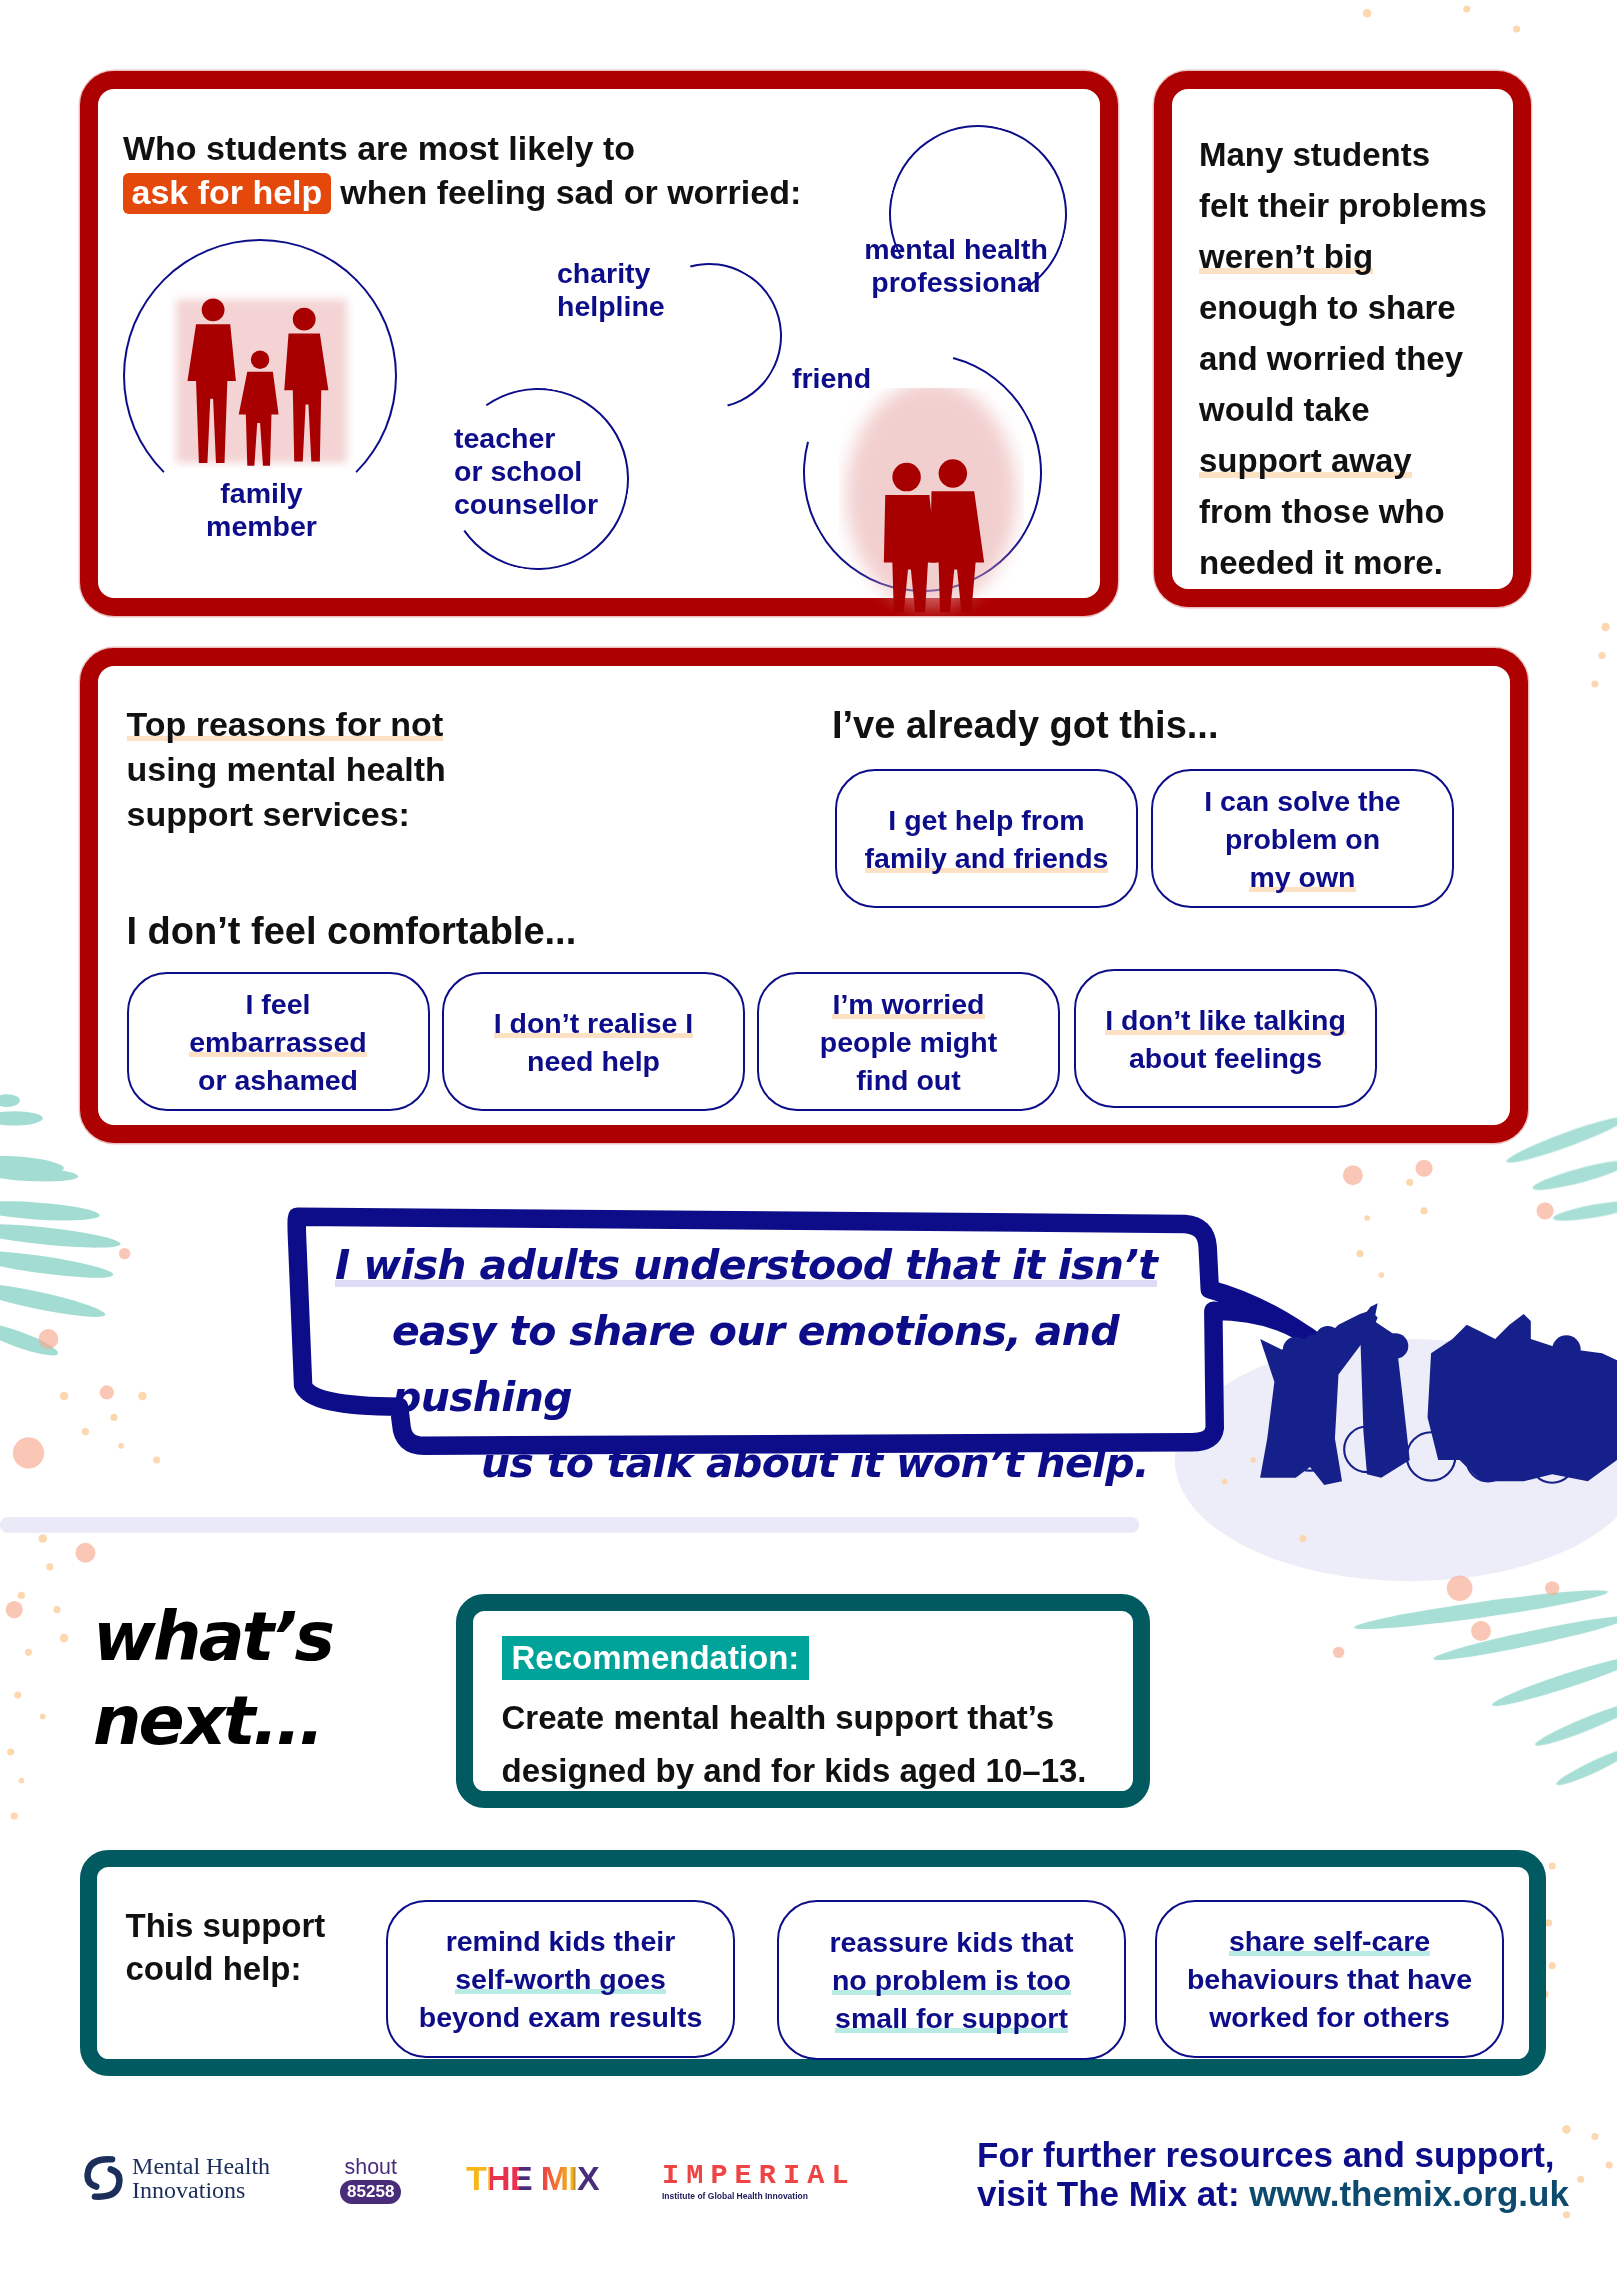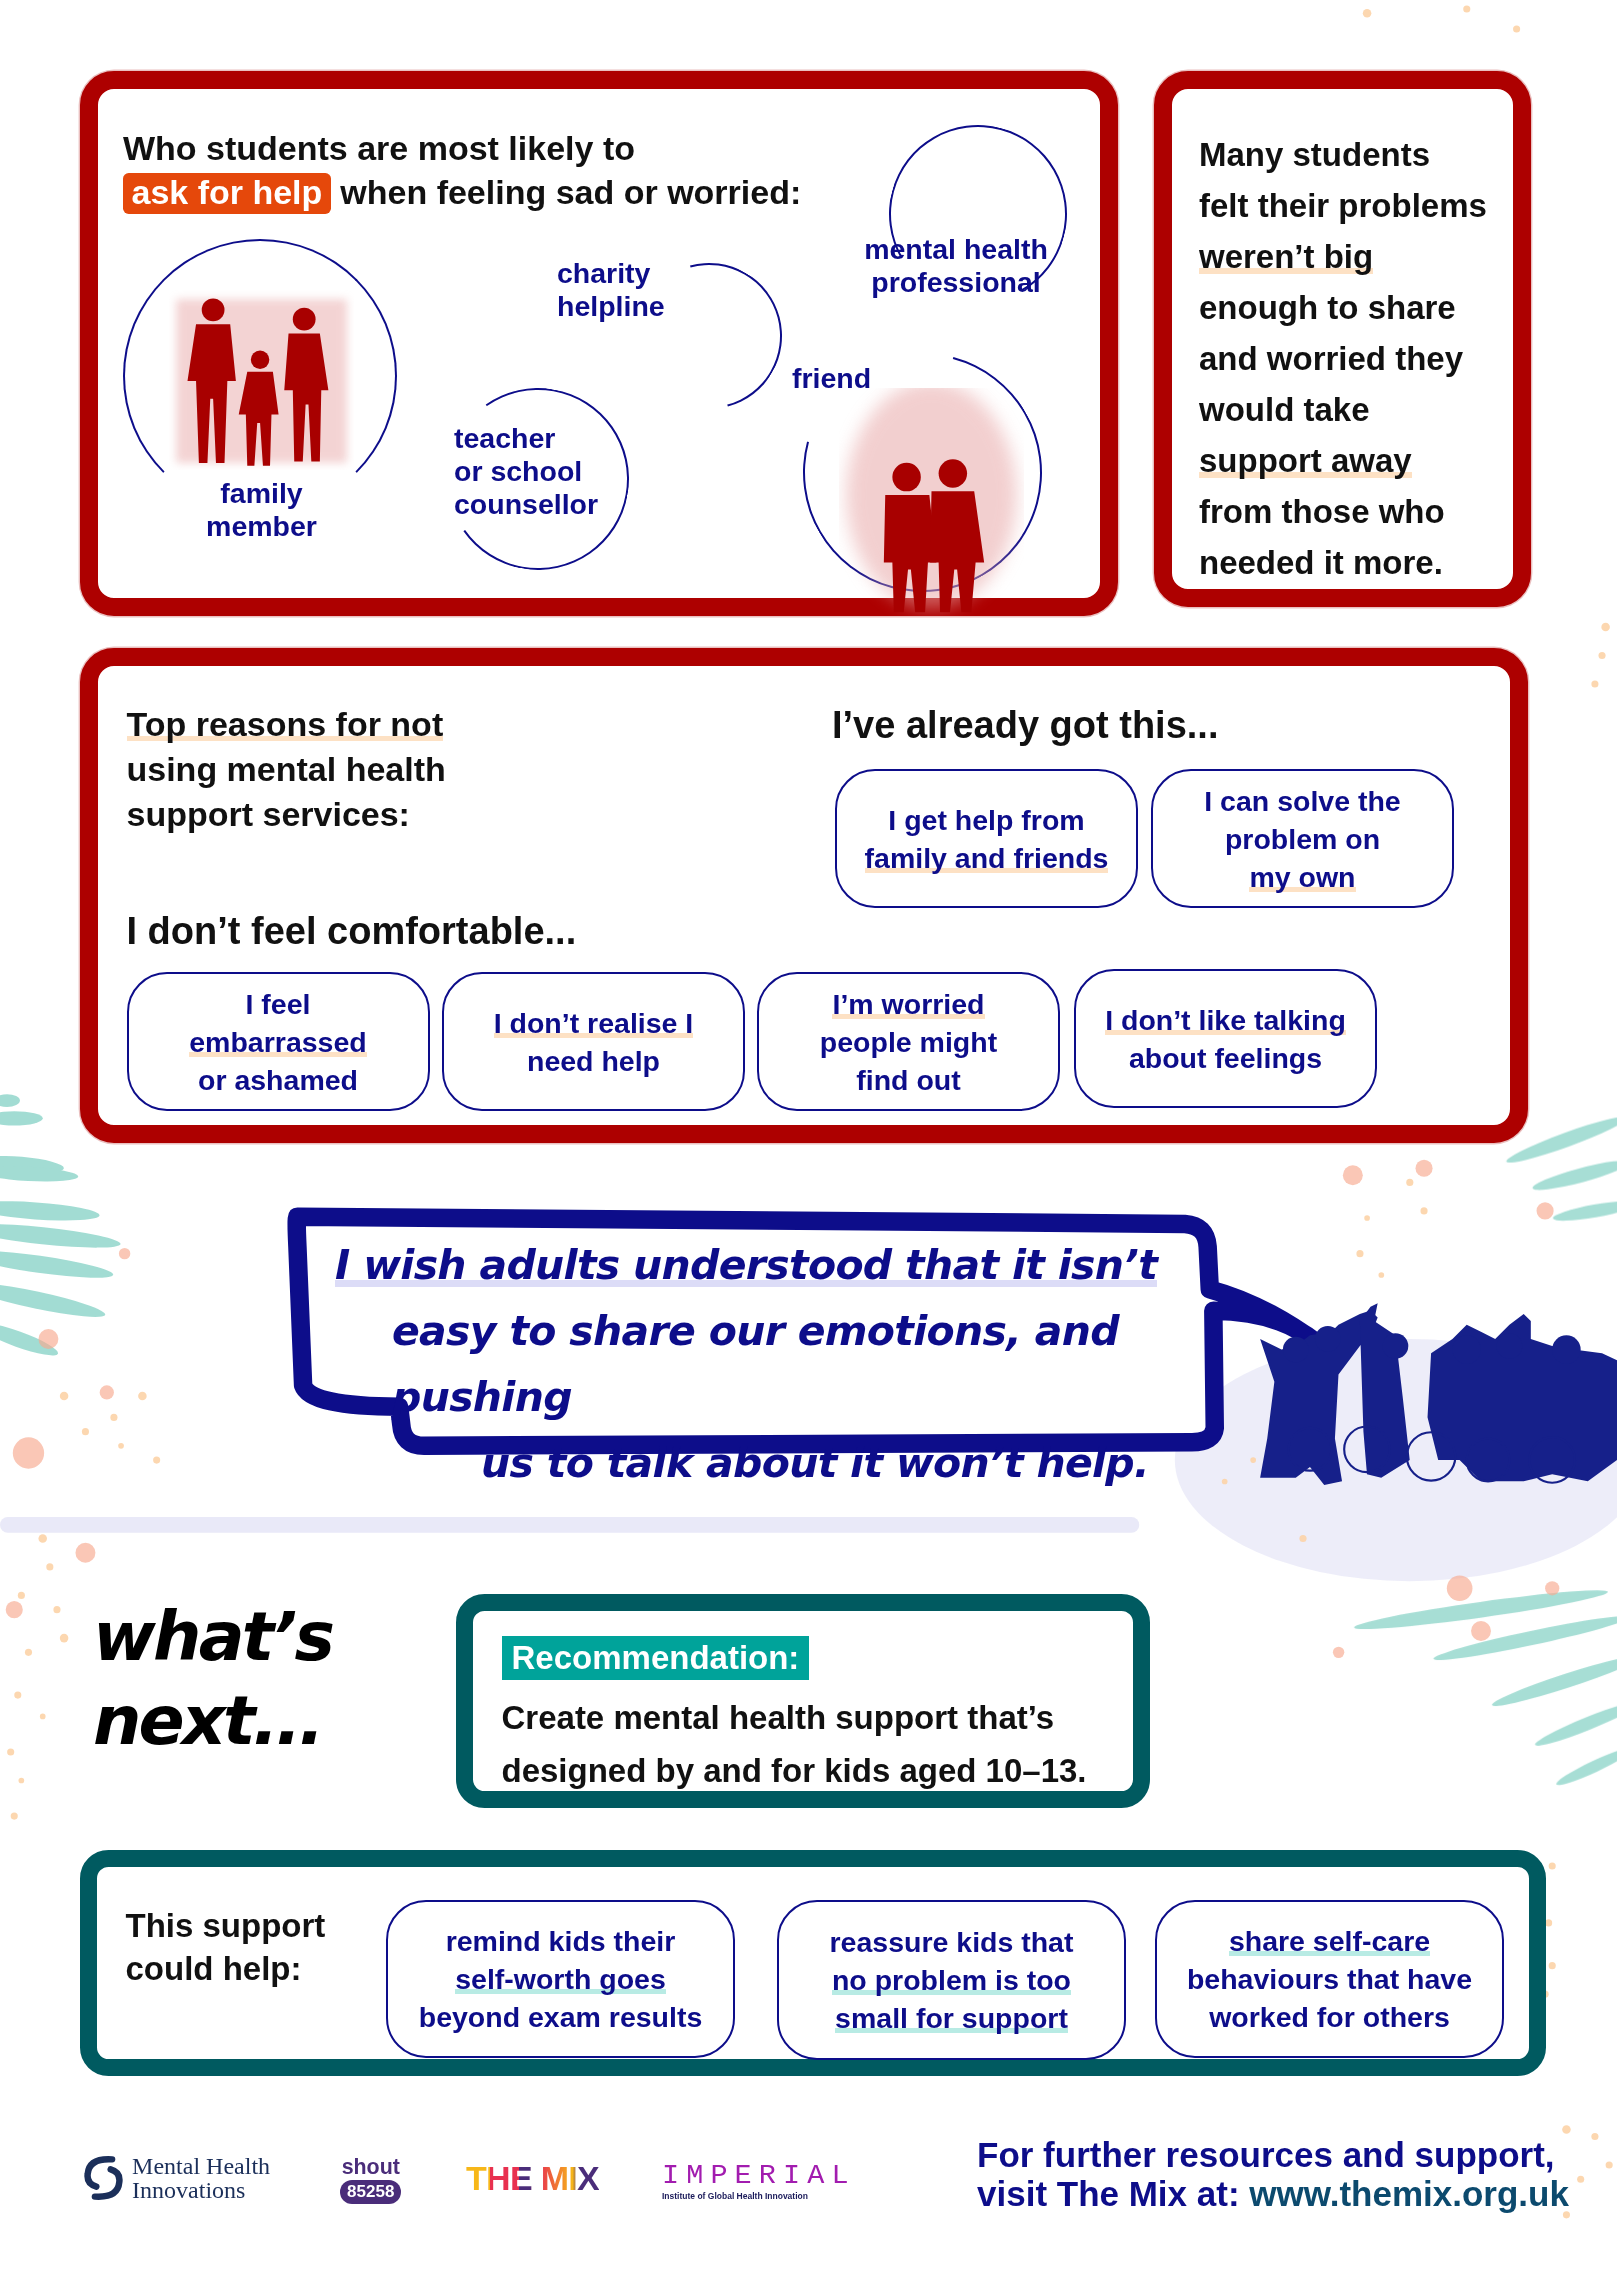--- a/index.html
+++ b/index.html
@@ -320,30 +320,30 @@
       <path d="M42 6 Q10 4 8 26 Q6 40 20 44" fill="none" stroke="#1b2f5a" stroke-width="9" stroke-linecap="round"></path>
       <path d="M18 58 Q50 60 52 38 Q54 24 40 20" fill="none" stroke="#1b2f5a" stroke-width="9" stroke-linecap="round"></path>
     </svg>
     <div style="margin-left:7.1px;font-family:'Liberation Serif',serif;color:#1b2f5a;font-size:24px;line-height:24px;">
       <div>Mental Health</div>
       <div>Innovations</div>
     </div>
   </div>
 
   <div class="brand" style="left:340px;top:2157px;flex-direction:column;align-items:center;">
-    <div style="color:#4a2d7a;font-weight:700;font-size:21.4px;line-height:21.4px;">shout</div>
+    <div style="color:#4a2d7a;font-weight:400;font-size:21.4px;line-height:21.4px;">shout</div>
     <div style="background:#4a2d7a;color:#fff;font-weight:700;font-size:17px;line-height:24px;padding:0 7.1px;border-radius:12px;margin-top:1.4px;">85258</div>
   </div>
 
   <div class="brand" style="left:466px;top:2159px;">
     <span style="font-weight:900;font-size:34px;letter-spacing:-0.7px;background:linear-gradient(90deg,#f7b718 0%,#f7b718 18%,#e8314f 18%,#e8314f 40%,#4a2d7a 40%,#4a2d7a 48%,#e8314f 55%,#f7b718 80%,#4a2d7a 85%);-webkit-background-clip:text;background-clip:text;color:transparent;">THE MIX</span>
   </div>
 
   <div class="brand" style="left:662px;top:2161px;flex-direction:column;align-items:flex-start;">
-    <div style="font-family:'Liberation Mono',monospace;font-weight:400;color:#a21caf;font-size:28.5px;letter-spacing:7.1px;line-height:30px;">IMPERIAL</div>
+    <div style="font-family:'Liberation Mono',monospace;font-weight:700;color:#ef4444;font-size:28.5px;letter-spacing:7.1px;line-height:30px;">IMPERIAL</div>
     <div style="color:#1b1b5a;font-size:8.5px;font-weight:700;line-height:10px;">Institute of Global Health Innovation</div>
   </div>
 
   <div style="position:absolute;left:977px;top:2135px;font-weight:700;font-size:35px;line-height:39px;color:#0d0d8a;">
     <div>For further resources and support,</div>
     <div><span>visit The Mix at: </span><a style="color:#0c4a6e;text-decoration:none;">www.themix.org.uk</a></div>
   </div>
 </footer>
 
 

